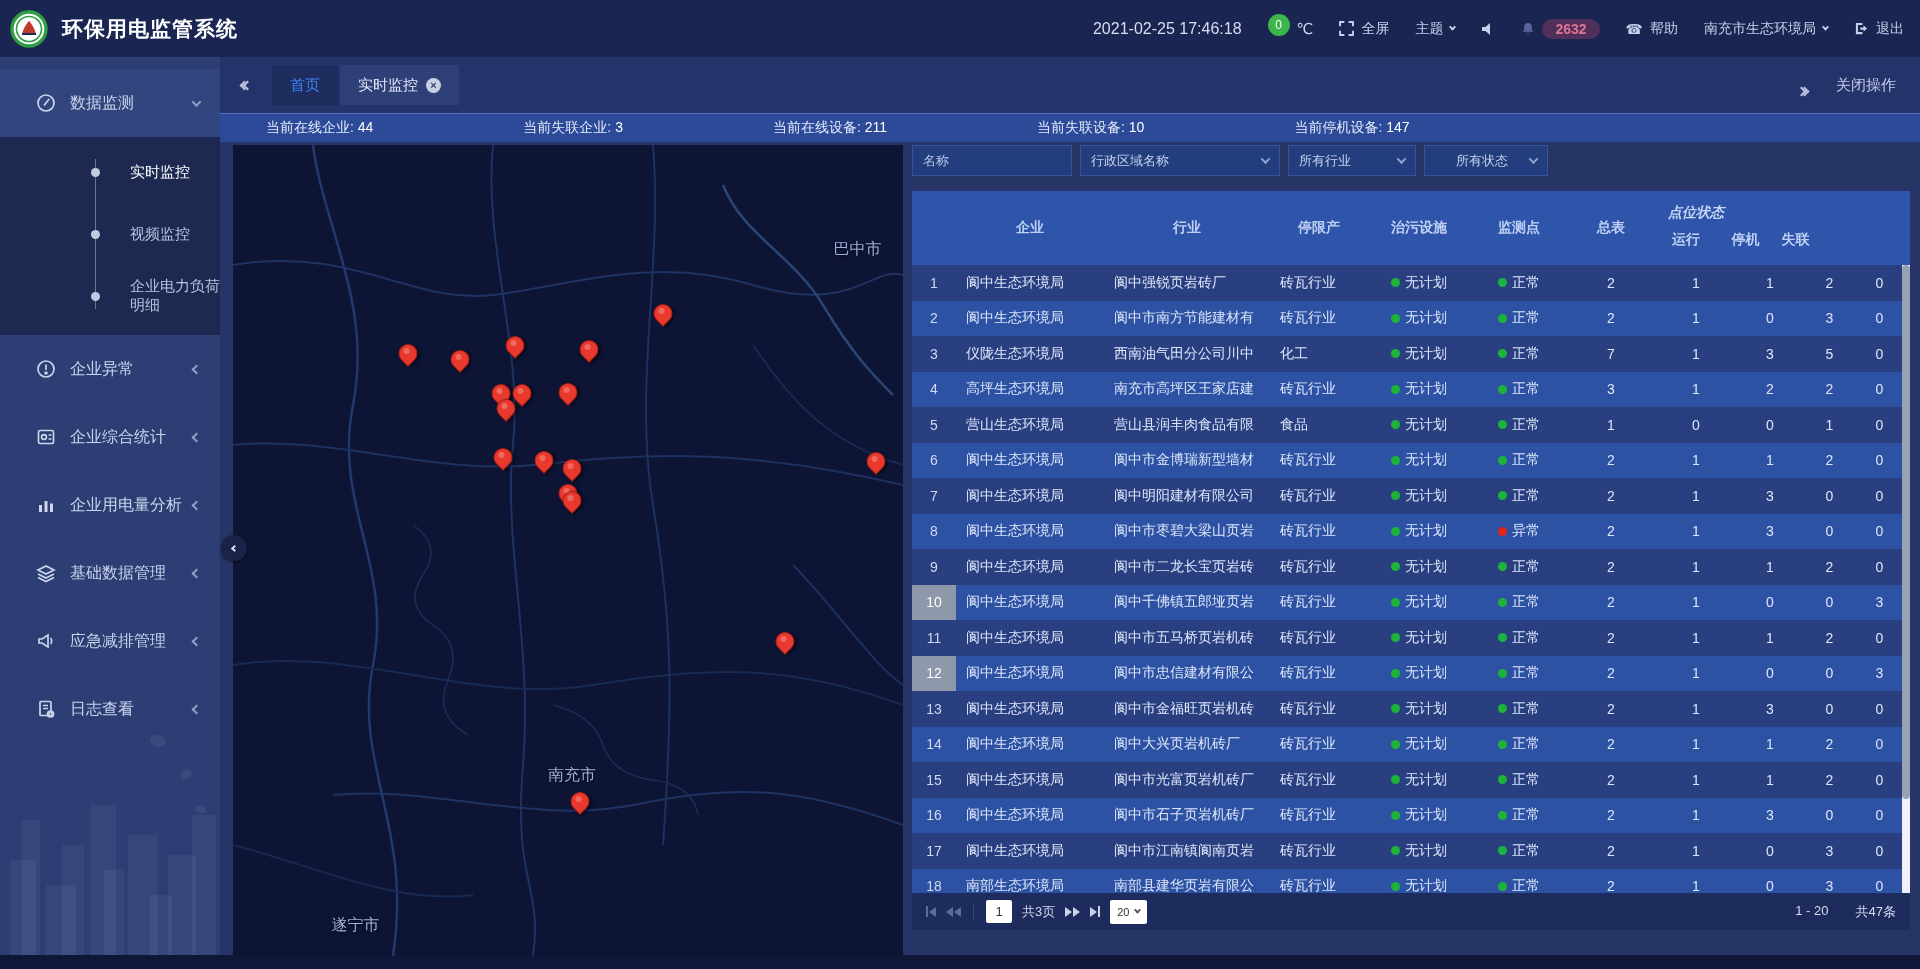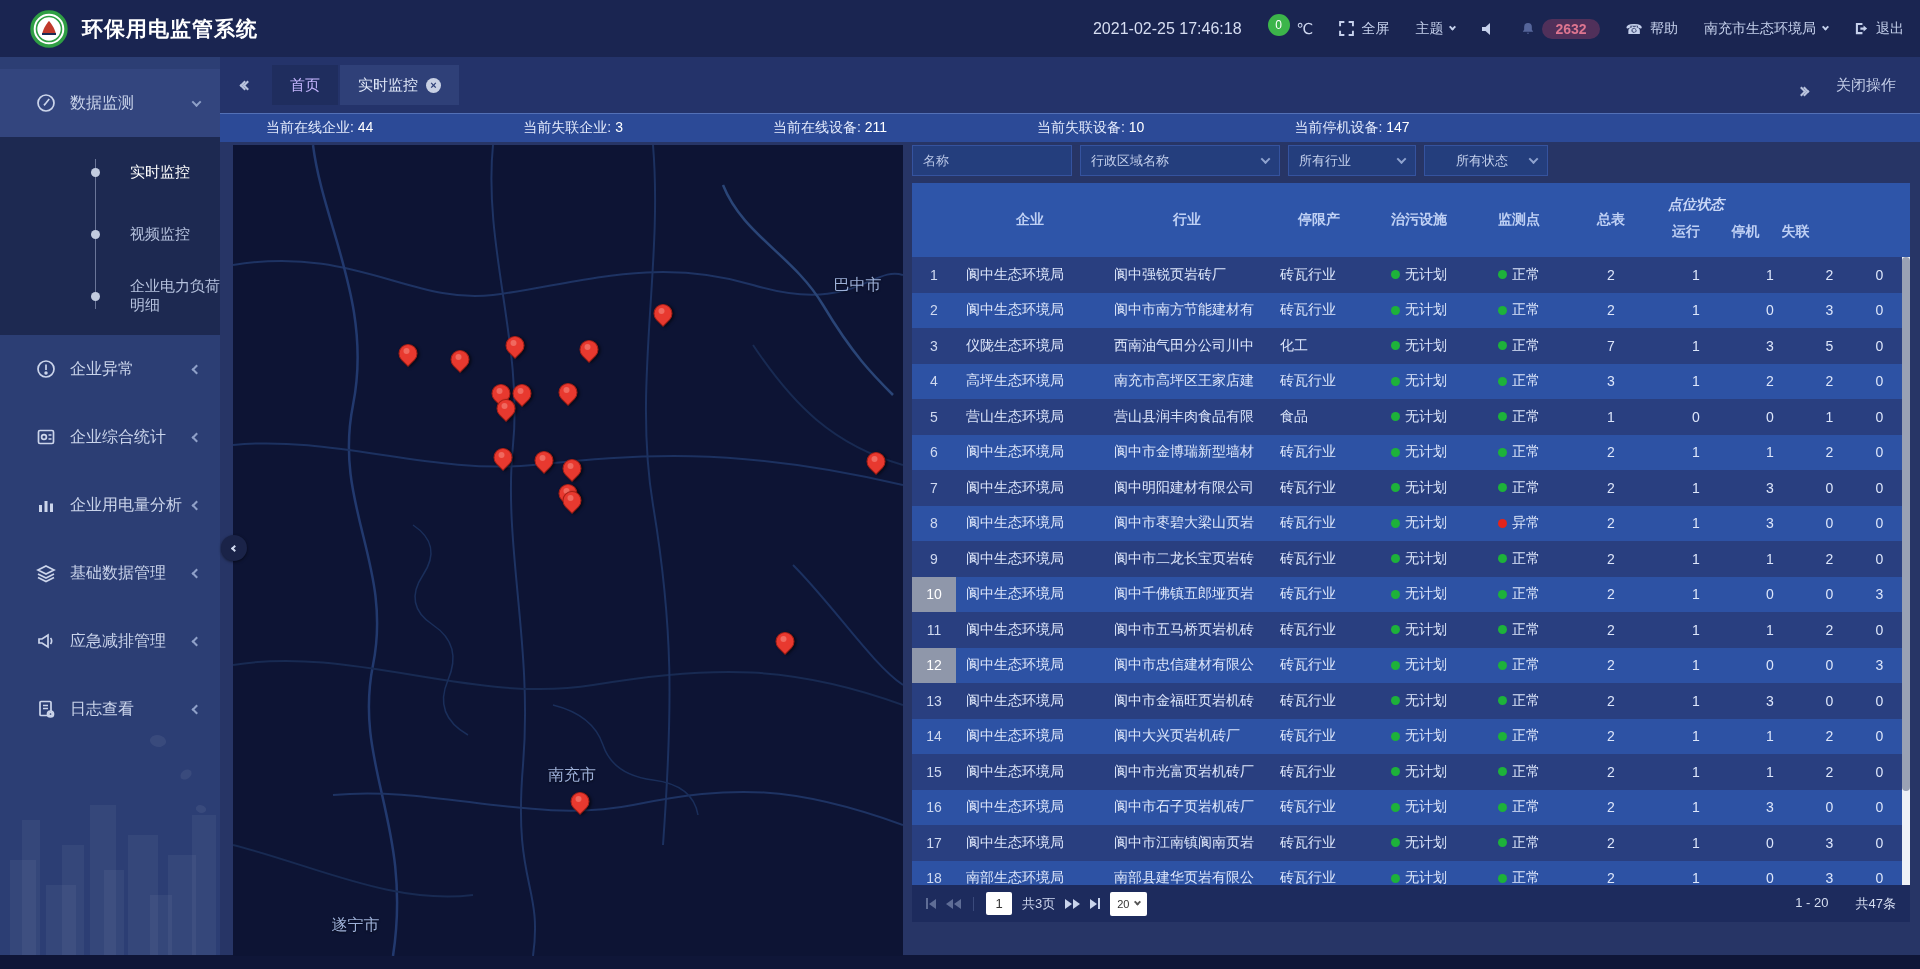--- a/index.html
+++ b/index.html
@@ -1,21 +1,21 @@
 <!DOCTYPE html>
 <html><head>
 <meta charset="utf-8">
 <style>
   * { margin:0; padding:0; box-sizing:border-box; }
   html,body { width:1920px; height:969px; overflow:hidden; background:#0f1638;
     font-family:"Liberation Sans","DejaVu Sans",sans-serif; }
 
   
   .app-header { height:57px; background:#1a2551; display:flex; align-items:center;
-    padding:0 16px 0 30px; color:#c6d1ec; }
+    padding:0 16px 0 10px; color:#c6d1ec; }
   .logo { width:38px; height:38px; margin-right:14px; flex:0 0 auto; }
   .app-title { font-size:21px; font-weight:bold; color:#ffffff; letter-spacing:1px; }
   .header-right { margin-left:auto; display:flex; align-items:center; gap:26px; font-size:14px; }
   .hdr-item { display:flex; align-items:center; gap:7px; cursor:pointer; white-space:nowrap; }
   .datetime { font-size:16px; color:#d7def2; }
   .temp-badge { width:22px; height:22px; border-radius:50%; background:#3cb54a; color:#fff;
     font-size:12px; display:flex; align-items:center; justify-content:center; margin-top:-8px; }
   .temp-unit { font-size:15px; color:#cfd8f0; }
   .notice-pill { background:rgba(222,78,116,.28); color:#de7590; border-radius:11px;
     padding:2px 13px; font-size:14px; font-weight:bold; }
@@ -51,21 +51,21 @@
   .skyline div { position:absolute; bottom:0; background:rgba(255,255,255,.05); }
   .bfly { position:absolute; background:rgba(255,255,255,.07); border-radius:60% 40% 60% 40%; }
 
   
   .tabbar { height:56px; background:#24336a; display:flex; align-items:center; padding:0 24px 0 0; }
   .tab-collapse { width:52px; display:flex; justify-content:center; align-items:center;
     color:#b9c3dd; cursor:pointer; gap:0px; }
   .dbl { display:flex; }
   .dbl .chev { margin:0 -2px; }
   .tab { height:40px; display:flex; align-items:center; padding:0 18px; font-size:15px;
-    color:#c4b5fd; background:#1f2d5e; margin-right:2px; cursor:pointer; gap:8px; }
+    color:#3b82f6; background:#1f2d5e; margin-right:2px; cursor:pointer; gap:8px; }
   .tab.active { background:#2f4078; color:#e2e9fa; }
   .tab-close { width:15px; height:15px; border-radius:50%; background:#c8d0e4; color:#2f4078;
     font-size:11px; font-weight:bold; display:flex; align-items:center; justify-content:center; }
   .tabbar-right { margin-left:auto; display:flex; align-items:flex-end; gap:30px; color:#b9c3dd; }
   .close-ops { font-size:15px; color:#c3cde8; cursor:pointer; }
 
   
   .statsbar { height:29px; background:#2c4a97; border-top:1px solid #5370b6;
     display:flex; align-items:center; padding-left:46px; gap:150px; }
   .stat { font-size:14px; color:#e3eafc; white-space:nowrap; }
@@ -84,21 +84,21 @@
     border:1px solid #a61f16; border-radius:50% 50% 50% 0; transform:rotate(-45deg);
     box-shadow:1px 2px 3px rgba(0,0,0,.55); }
   .pin::after { content:''; position:absolute; left:5px; top:4px; width:6px; height:6px;
     background:#f0695f; border-radius:50%; }
   .collapse-handle { position:absolute; left:-12px; top:390px; width:26px; height:26px;
     background:#1a2348; border-radius:50%; display:flex; align-items:center; justify-content:center;
     color:#cfd8ee; cursor:pointer; box-shadow:0 1px 3px rgba(0,0,0,.5); z-index:5; }
 
   
   .right-panel { flex:1; display:flex; flex-direction:column; min-width:0; }
-  .filters { height:31px; display:flex; gap:8px; margin-bottom:7px; }
+  .filters { height:31px; display:flex; gap:8px; margin-bottom:15px; }
   .f-input { width:160px; height:31px; background:#243e7d; border:1px solid #35539f;
     color:#dbe4f8; font-size:13px; padding:0 10px; outline:none;
     font-family:"Liberation Sans","DejaVu Sans",sans-serif; }
   .f-input::placeholder { color:#b9c6e6; opacity:1; }
   .f-select { height:31px; background:#243e7d; border:1px solid #35539f; color:#c6d2ee;
     font-size:13px; display:flex; align-items:center; padding:0 10px; cursor:pointer; }
   .f-select .chev { margin-left:auto; color:#8fa3cf; }
   .f-region { width:200px; } .f-industry { width:128px; } .f-status { width:124px;padding-left:31px; }
 
   .grid-table { background:#2a4489; }
@@ -352,21 +352,21 @@
           <path d="M100,650 C200,640 300,680 400,660 S560,640 670,680" stroke="#1e3363" stroke-width="2"></path>
           <path d="M0,700 C80,720 160,760 240,750" stroke="#182a52" stroke-width="2"></path>
           <path d="M560,420 C600,460 640,520 670,540" stroke="#1c3160" stroke-width="2"></path>
           <path d="M490,40 C510,90 560,110 590,160 S640,230 660,250" stroke="#2a4577" stroke-width="2.5"></path>
           <path d="M180,380 q30,20 10,50 q-20,30 10,50 q30,20 15,55 q-15,35 20,55" stroke="#1a2e5a" stroke-width="1.5"></path>
           <path d="M320,560 q40,10 50,40 q10,30 50,35 q40,5 45,35" stroke="#1a2e5a" stroke-width="1.5"></path>
         </svg>
         <div class="collapse-handle">
           <i class="chev left sm"></i>
         </div>
-        <div class="city" style="left:93.2%; top:12.8%;margin-top:36px;">巴中市</div>
+        <div class="city" style="left:93.2%; top:12.8%;">巴中市</div>
         <div class="city" style="left:50.6%; top:77.7%;">南充市</div>
         <div class="city" style="left:18.3%; top:96.2%;">遂宁市</div>
         <div id="pins">
             <div class="pin" style="left: 26%; top: 26.6%;"></div>
             <div class="pin" style="left: 33.8%; top: 27.4%;"></div>
             <div class="pin" style="left: 42%; top: 25.6%;"></div>
             <div class="pin" style="left: 53%; top: 26.2%;"></div>
             <div class="pin" style="left: 64%; top: 21.7%;"></div>
             <div class="pin" style="left: 39.9%; top: 31.6%;"></div>
             <div class="pin" style="left: 43%; top: 31.6%;"></div>

